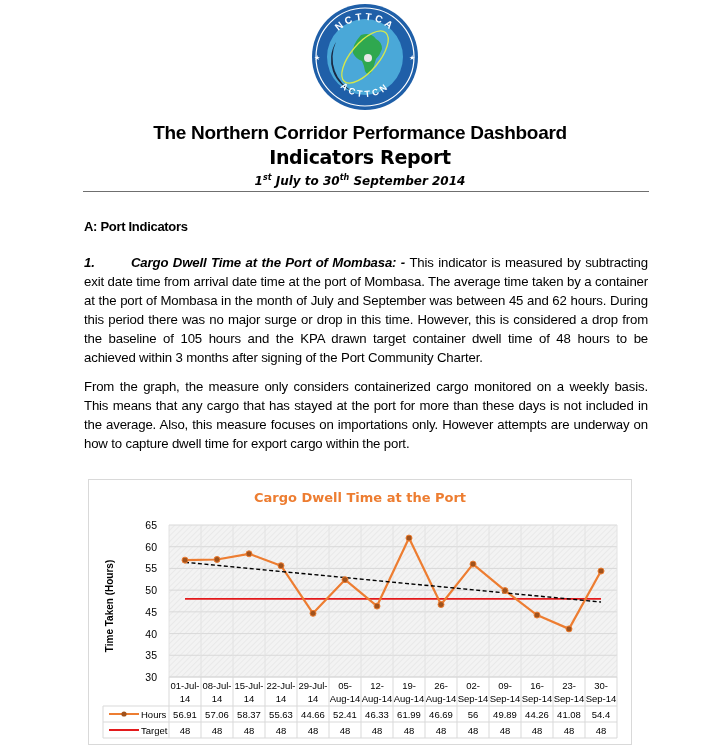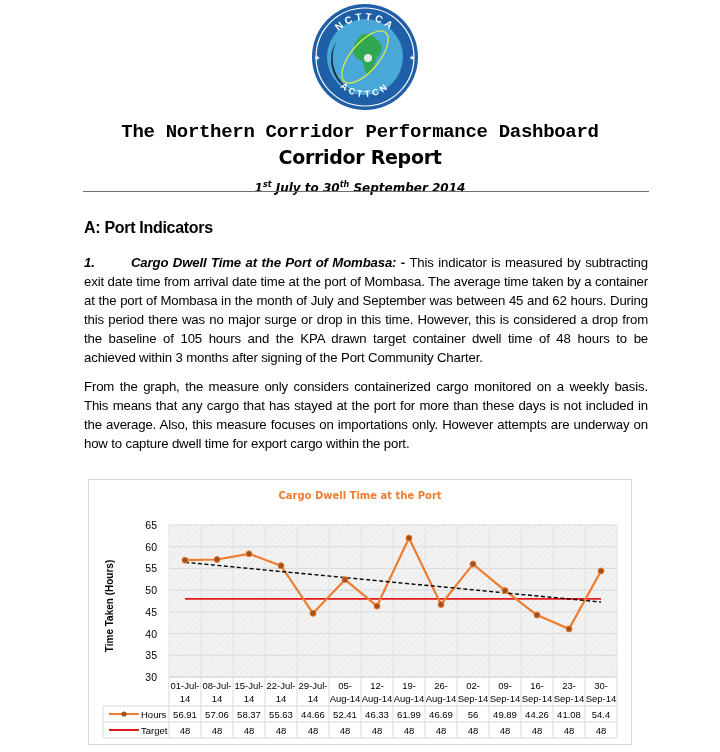--- a/index.html
+++ b/index.html
@@ -1,37 +1,37 @@
 <!DOCTYPE html>
 <html><head>
 <meta charset="utf-8">
 <style>
   html, body { margin: 0; padding: 0; background: #ffffff; }
   body { width: 720px; height: 752px; position: relative; overflow: hidden; font-family: "Liberation Sans", sans-serif; color: #000; }
 
   .logo { position: absolute; left: 306px; top: 2px; width: 118px; height: 110px; }
 
   .title-block { position: absolute; left: 0; top: 120px; width: 720px; text-align: center; }
-  .title1 { font-family: Liberation Mono, monospace; font-weight: bold; font-size: 19px; line-height: 25px; letter-spacing: -0.3px; }
+  .title1 { font-family: Liberation Sans, sans-serif; font-weight: bold; font-size: 19px; line-height: 25px; letter-spacing: -0.3px; }
   .title2 { font-family: "DejaVu Sans", sans-serif; font-weight: bold; font-size: 19px; line-height: 25px; letter-spacing: -0.3px; }
-  .subtitle { font-family: "DejaVu Sans", sans-serif; font-weight: bold; font-style: italic; font-size: 12px; line-height: 16px; margin-top: 7px; }
+  .subtitle { font-family: "DejaVu Sans", sans-serif; font-weight: bold; font-style: italic; font-size: 12px; line-height: 16px; margin-top: 0px; }
   .subtitle sup { font-size: 8px; }
 
   .divider { position: absolute; left: 83px; top: 191px; width: 566px; height: 0; border-top: 1px solid #6f6f6f; }
 
-  .section-heading { position: absolute; left: 84px; top: 219px; font-weight: bold; font-size: 16px; letter-spacing: -0.3px; }
+  .section-heading { position: absolute; left: 84px; top: 219px; font-weight: bold; font-size: 13px; letter-spacing: -0.3px; }
 
   .para { position: absolute; left: 84px; width: 564px; font-size: 13.2px; line-height: 19px; text-align: justify; letter-spacing: -0.15px; }
   .para1 { top: 253px; }
   .para2 { top: 377px; }
   .para .num { font-weight: bold; font-style: italic; display: inline-block; width: 47px; }
   .para .lead { font-weight: bold; font-style: italic; margin-top: 12px; }
 
   .chart-frame { position: absolute; left: 88px; top: 479px; width: 542px; height: 264px; border: 1px solid #d9d9d9; background: #fff; }
-  .chart-title { position: absolute; left: 0; top: 10px; width: 100%; text-align: center; font-family: "DejaVu Sans", sans-serif; font-weight: bold; font-size: 10px; color: #ED7D31; }
+  .chart-title { position: absolute; left: 0; top: 10px; width: 100%; text-align: center; font-family: "DejaVu Sans", sans-serif; font-weight: bold; font-size: 13px; color: #ED7D31; }
 
   svg text { font-family: "Liberation Sans", sans-serif; }
 </style>
 </head>
 <body>
 
 <svg class="logo" viewBox="0 0 118 110">
   <defs>
     <path id="arcTop" d="M 22 55 A 37 37 0 0 1 96 55"></path>
     <path id="arcBot" d="M 24 60 A 35 35 0 0 0 94 60"></path>
@@ -44,21 +44,21 @@
   <ellipse cx="59" cy="55" rx="32" ry="14" transform="rotate(-50 59 55)" fill="none" stroke="#d6e84a" stroke-width="1.3"></ellipse>
   <circle cx="62" cy="56" r="4" fill="#e8e8e8"></circle>
   <text font-size="10" fill="#ffffff" font-weight="bold" letter-spacing="3"><textPath href="#arcTop" startOffset="50%" text-anchor="middle">NCTTCA</textPath></text>
   <text font-size="9" fill="#ffffff" font-weight="bold" letter-spacing="3"><textPath href="#arcBot" startOffset="50%" text-anchor="middle" dy="9">ACTTCN</textPath></text>
   <text x="8" y="58" font-size="7" fill="#fff">★</text>
   <text x="103" y="58" font-size="7" fill="#fff">★</text>
 </svg>
 
 <div class="title-block">
   <div class="title1">The Northern Corridor Performance Dashboard</div>
-  <div class="title2">Corridor Report</div>
+  <div class="title2">Indicators Report</div>
   <div class="subtitle"><span>1</span><sup>st</sup><span> July to 30</span><sup>th</sup><span> September 2014</span></div>
 </div>
 
 <div class="divider"></div>
 
 <div class="section-heading">A: Port Indicators</div>
 
 <div class="para para1"><span class="num">1.</span><span class="lead">Cargo Dwell Time at the Port of Mombasa: -</span><span> This indicator is measured by subtracting exit date time from arrival date time at the port of Mombasa. The average time taken by a container at the port of Mombasa in the month of July and September was between 45 and 62 hours. During this period there was no major surge or drop in this time. However, this is considered a drop from the baseline of 105 hours and the KPA drawn target container dwell time of 48 hours to be achieved within 3 months after signing of the Port Community Charter.</span></div>
 
 <div class="para para2">From the graph, the measure only considers containerized cargo monitored on a weekly basis. This means that any cargo that has stayed at the port for more than these days is not included in the average. Also, this measure focuses on importations only. However attempts are underway on how to capture dwell time for export cargo within the port.</div>

